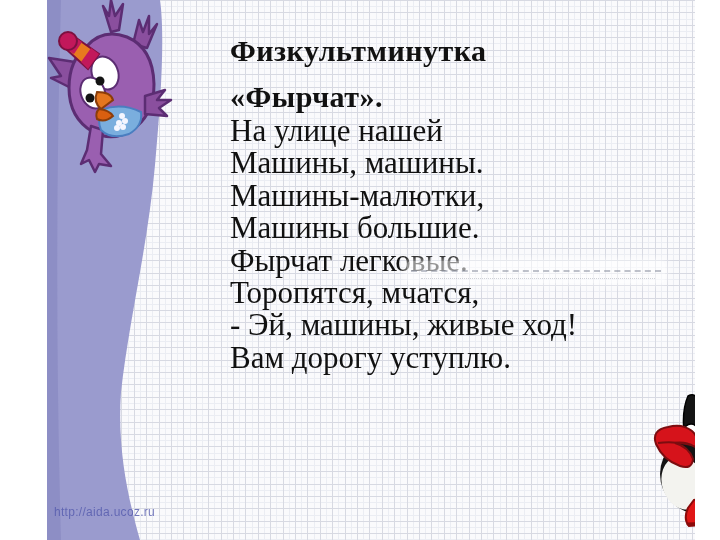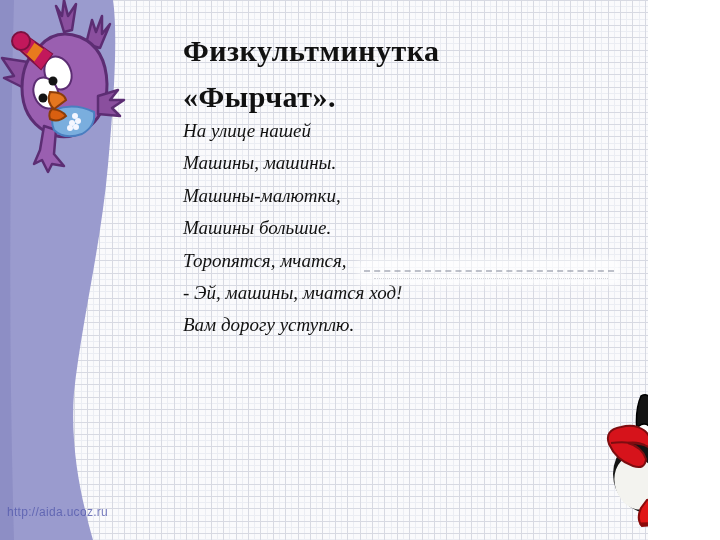--- a/index.html
+++ b/index.html
@@ -10,33 +10,34 @@
   html,body{width:720px;height:540px;overflow:hidden;background:#fff;}
   .slide{
     position:relative;width:648px;height:540px;overflow:hidden;
     background-color:var(--paper);
     background-image:
       repeating-linear-gradient(to right, var(--grid-major) 0 1px, transparent 1px 12.4px),
       repeating-linear-gradient(to bottom, var(--grid-major) 0 1px, transparent 1px 12.4px),
       repeating-linear-gradient(to right, var(--grid-minor) 0 1px, transparent 1px 6.2px),
       repeating-linear-gradient(to bottom, var(--grid-minor) 0 1px, transparent 1px 6.2px);
     font-family:"Liberation Serif", serif;
+    margin-left:47px;
   }
   .sidebar-svg{position:absolute;left:0;top:0;width:720px;height:540px;pointer-events:none;}
   .char{position:absolute;}
   .owl{left:-6px;top:-8px;width:160px;height:190px;}
   .penguin{left:595px;top:386px;width:120px;height:150px;}
   .title{
     position:absolute;left:183px;top:28px;width:430px;
     font-weight:700;font-size:30px;line-height:46px;color:var(--ink);
     letter-spacing:0.5px;
   }
   .poem{
     position:absolute;left:183px;top:115px;width:460px;
-    font-size:19px;line-height:32.4px;color:var(--ink);font-style:italic;
+    font-size:31px;line-height:32.4px;color:var(--ink);
   }
   .poem-line{white-space:nowrap;}
   .ghost-strike{
     position:absolute;left:360px;top:261px;width:258px;height:22px;
     background:rgba(255,255,255,0.55);
     box-shadow:0 0 6px 3px rgba(255,255,255,0.5);
     border-radius:4px;
   }
   .ghost-strike::before{
     content:"";position:absolute;left:4px;right:4px;top:9px;
@@ -104,22 +105,23 @@
   <div class="title">
     <div>Физкультминутка</div>
     <div>«Фырчат».</div>
   </div>
 
   <div class="poem">
       <div class="poem-line">На улице нашей</div>
       <div class="poem-line">Машины, машины.</div>
       <div class="poem-line">Машины-малютки,</div>
       <div class="poem-line">Машины большие.</div>
+      <div class="poem-line">Фырчат легковые.</div>
       <div class="poem-line">Торопятся, мчатся,</div>
-      <div class="poem-line">- Эй, машины, мчатся ход!</div>
+      <div class="poem-line">- Эй, машины, живые ход!</div>
       <div class="poem-line">Вам дорогу уступлю.</div>
     </div>
 
   <div class="ghost-strike"></div>
 
   <svg class="char penguin" viewBox="0 0 120 150" aria-hidden="true">
 
     <path d="M44,60 Q38,28 46,10 Q54,6 56,16 Q58,42 54,62 Z" fill="#141414" stroke="#000" stroke-width="1.5"></path>
     <path d="M66,70 Q62,30 70,6 Q78,0 82,12 Q86,46 78,74 Z" fill="#141414" stroke="#000" stroke-width="1.5"></path>
     <path d="M72,62 Q70,32 74,12" stroke="#8a8a8a" stroke-width="3" fill="none" stroke-linecap="round"></path>

